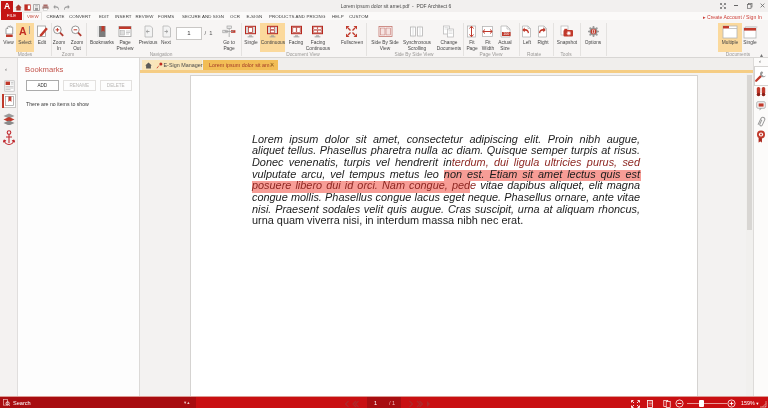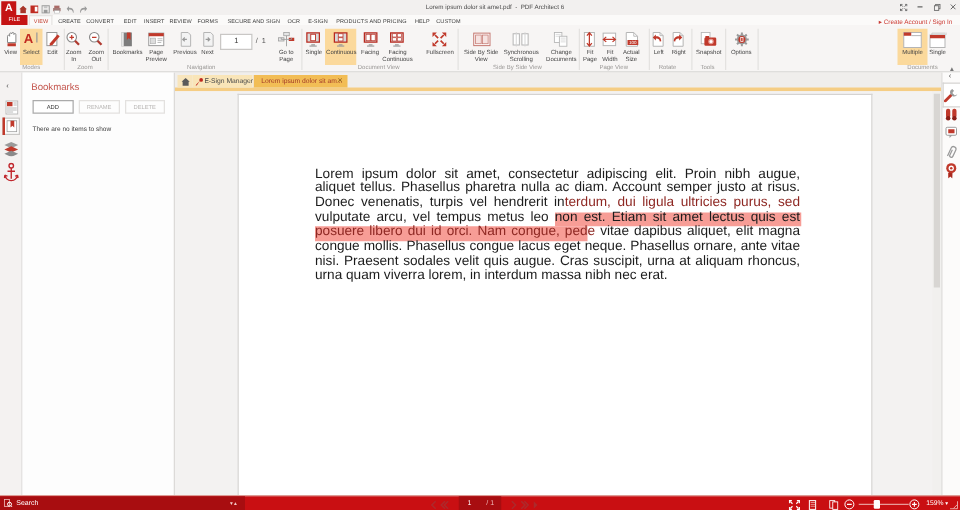--- a/index.html
+++ b/index.html
@@ -25,21 +25,21 @@
   #bmpanel{left:18px;top:58px;width:121px;height:339px;background:#fdfdfd;border-right:1px solid #dcdad8;}
   #docarea{left:140px;top:73px;width:606px;height:324px;background:#f3f2f1;}
   #page{left:189.5px;top:75px;width:508px;height:322px;background:#fff;border:1px solid #d5d3d1;border-bottom:none;box-sizing:border-box;}
   #scroll{left:746px;top:73px;width:7px;height:324px;background:#f1f0ee;}
   #thumb{left:747px;top:75px;width:5px;height:155px;background:#d8d6d3;}
   #rightstrip{left:753px;top:58px;width:15px;height:339px;background:#fcfbfa;border-left:1px solid #dddbd9;}
   
   #bottombar{left:0;top:397px;width:768px;height:11px;background:#c90f12;}
   
   #doctext{left:252px;top:133.8px;width:388px;font-size:10.9px;line-height:11.62px;color:#1c1c1c;}
-  .jl{text-align:justify;text-align-last:justify;white-space:normal;}
+  .jl{text-align:justify;text-align-last:justify;white-space:normal;font-style:italic;}
   .ll{text-align:left;}
   .hlt{color:#8e2823;}
 </style>
 </head>
 <body>
 
 <div class="abs" id="titlebar"></div>
 <div class="abs" style="left:1px;top:1px;width:12px;height:11px;background:#c41414;color:#fff;
      font-size:8.5px;font-weight:bold;text-align:center;line-height:11.5px;">A</div>
 
@@ -365,27 +365,27 @@
 
 <div class="abs" id="docarea"></div>
 <div class="abs" id="page"></div>
 <div class="abs" id="scroll"></div>
 <div class="abs" id="thumb"></div>
 
 <div class="abs" style="left:444px;top:170.2px;width:196.5px;height:11.2px;background:#f79d96;"></div>
 <div class="abs" style="left:252px;top:181.4px;width:218px;height:11.4px;background:#f79d96;"></div>
 <div class="abs" id="doctext">
 <div class="jl">Lorem ipsum dolor sit amet, consectetur adipiscing elit. Proin nibh augue,</div>
-<div class="jl">aliquet tellus. Phasellus pharetra nulla ac diam. Account semper justo at risus.</div>
+<div class="jl">aliquet tellus. Phasellus pharetra nulla ac diam. Quisque semper turpis at risus.</div>
 <div class="jl">Donec venenatis, turpis vel hendrerit in<span class="hlt">terdum, dui ligula ultricies purus, sed</span></div>
 <div class="jl">vulputate arcu, vel tempus metus leo non est. Etiam sit amet lectus quis est</div>
 <div class="jl"><span class="hlt">posuere libero dui id orci. Nam congue, pede</span> vitae dapibus aliquet, elit magna</div>
 <div class="jl">congue mollis. Phasellus congue lacus eget neque. Phasellus ornare, ante vitae</div>
 <div class="jl">nisi. Praesent sodales velit quis augue. Cras suscipit, urna at aliquam rhoncus,</div>
-<div class="ll">urna quam viverra lorem, in interdum massa nibh nec erat.</div>
+<div class="ll">urna quam viverra nisi, in interdum massa nibh nec erat.</div>
 </div>
 
 <div class="abs" id="rightstrip"></div>
 <div class="abs" style="left:759px;top:58px;font-size:6px;color:#555;">‹</div>
 <div class="abs" style="left:753.5px;top:66px;width:14px;height:20px;background:#fff;border:1px solid #d5d3d1;border-right:none;box-sizing:border-box;"></div>
 <svg class="abs" style="left:755px;top:70px" width="12" height="12" viewBox="0 0 12 12">
   <path d="M1.2 10.8 L5.6 6.4" stroke="#c0392b" stroke-width="2.2" stroke-linecap="round"></path>
   <path d="M6.8 1.2 A3.2 3.2 0 0 0 5.3 5.2 L7 7 A3.2 3.2 0 0 0 10.9 5.4 L8.9 6.4 L6.9 4.4 L8.2 2.6 Z" fill="#9a9a9a"></path>
 </svg>
 <svg class="abs" style="left:756px;top:86px" width="10" height="11" viewBox="0 0 10 11">

